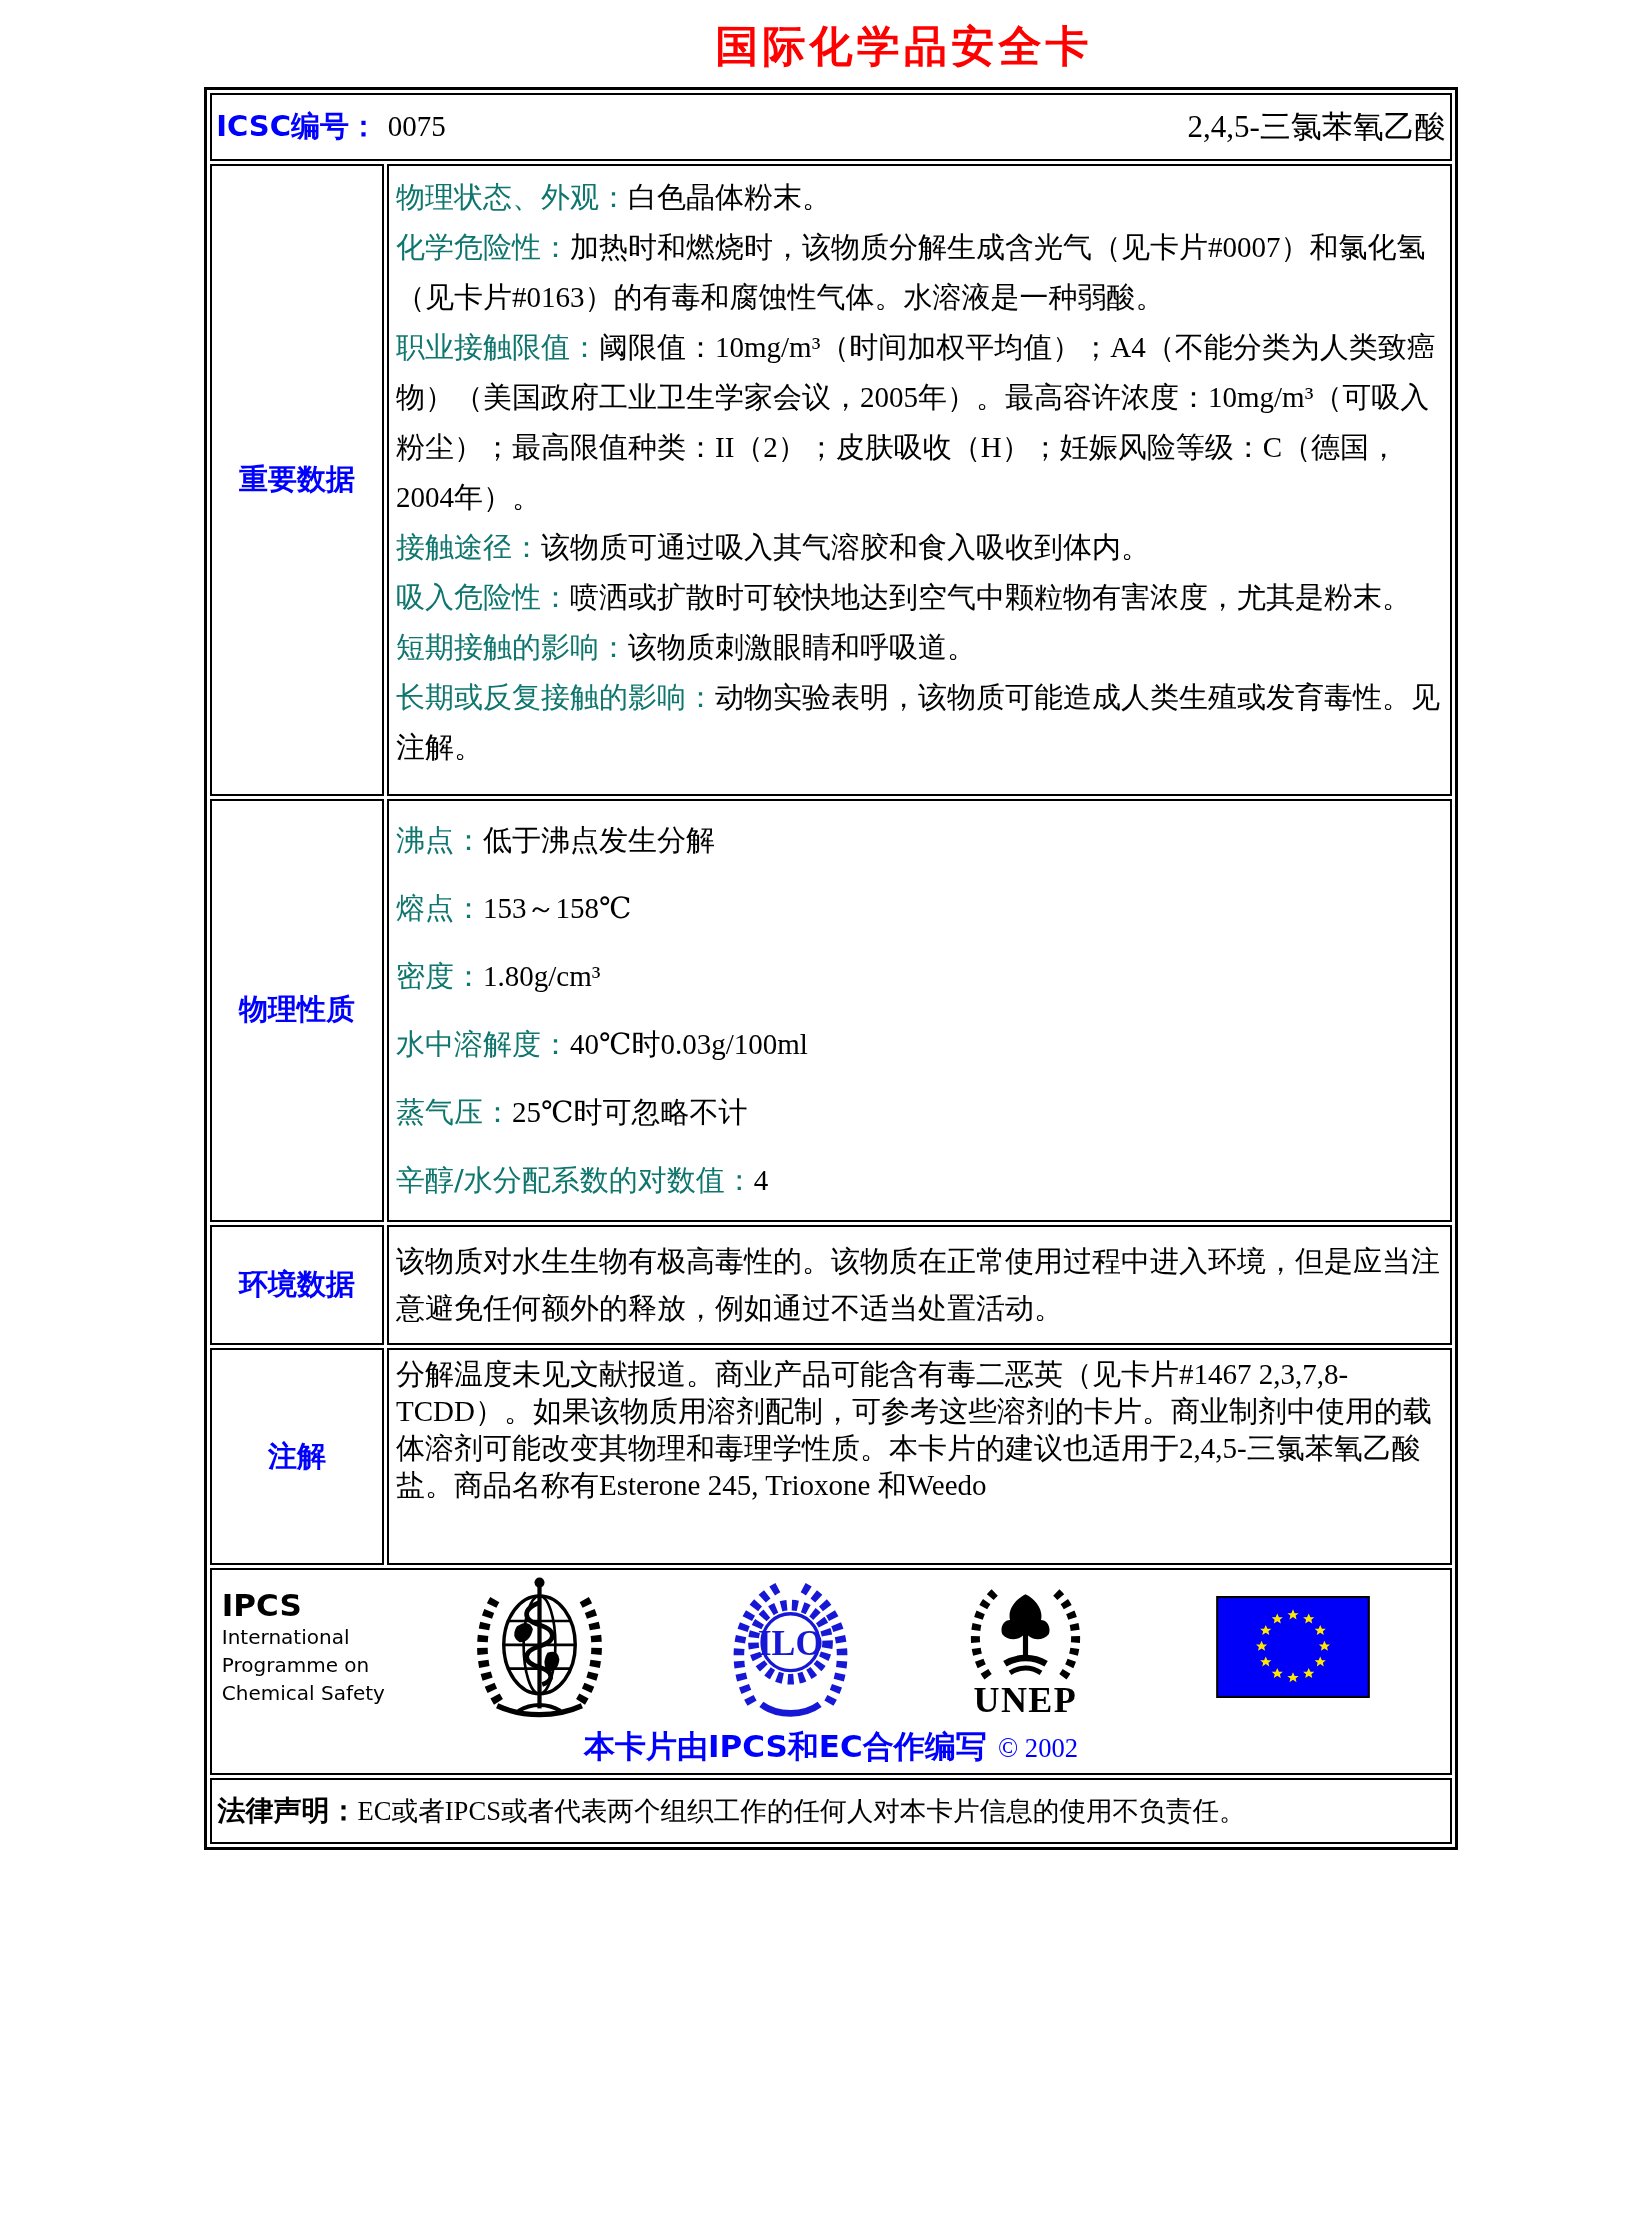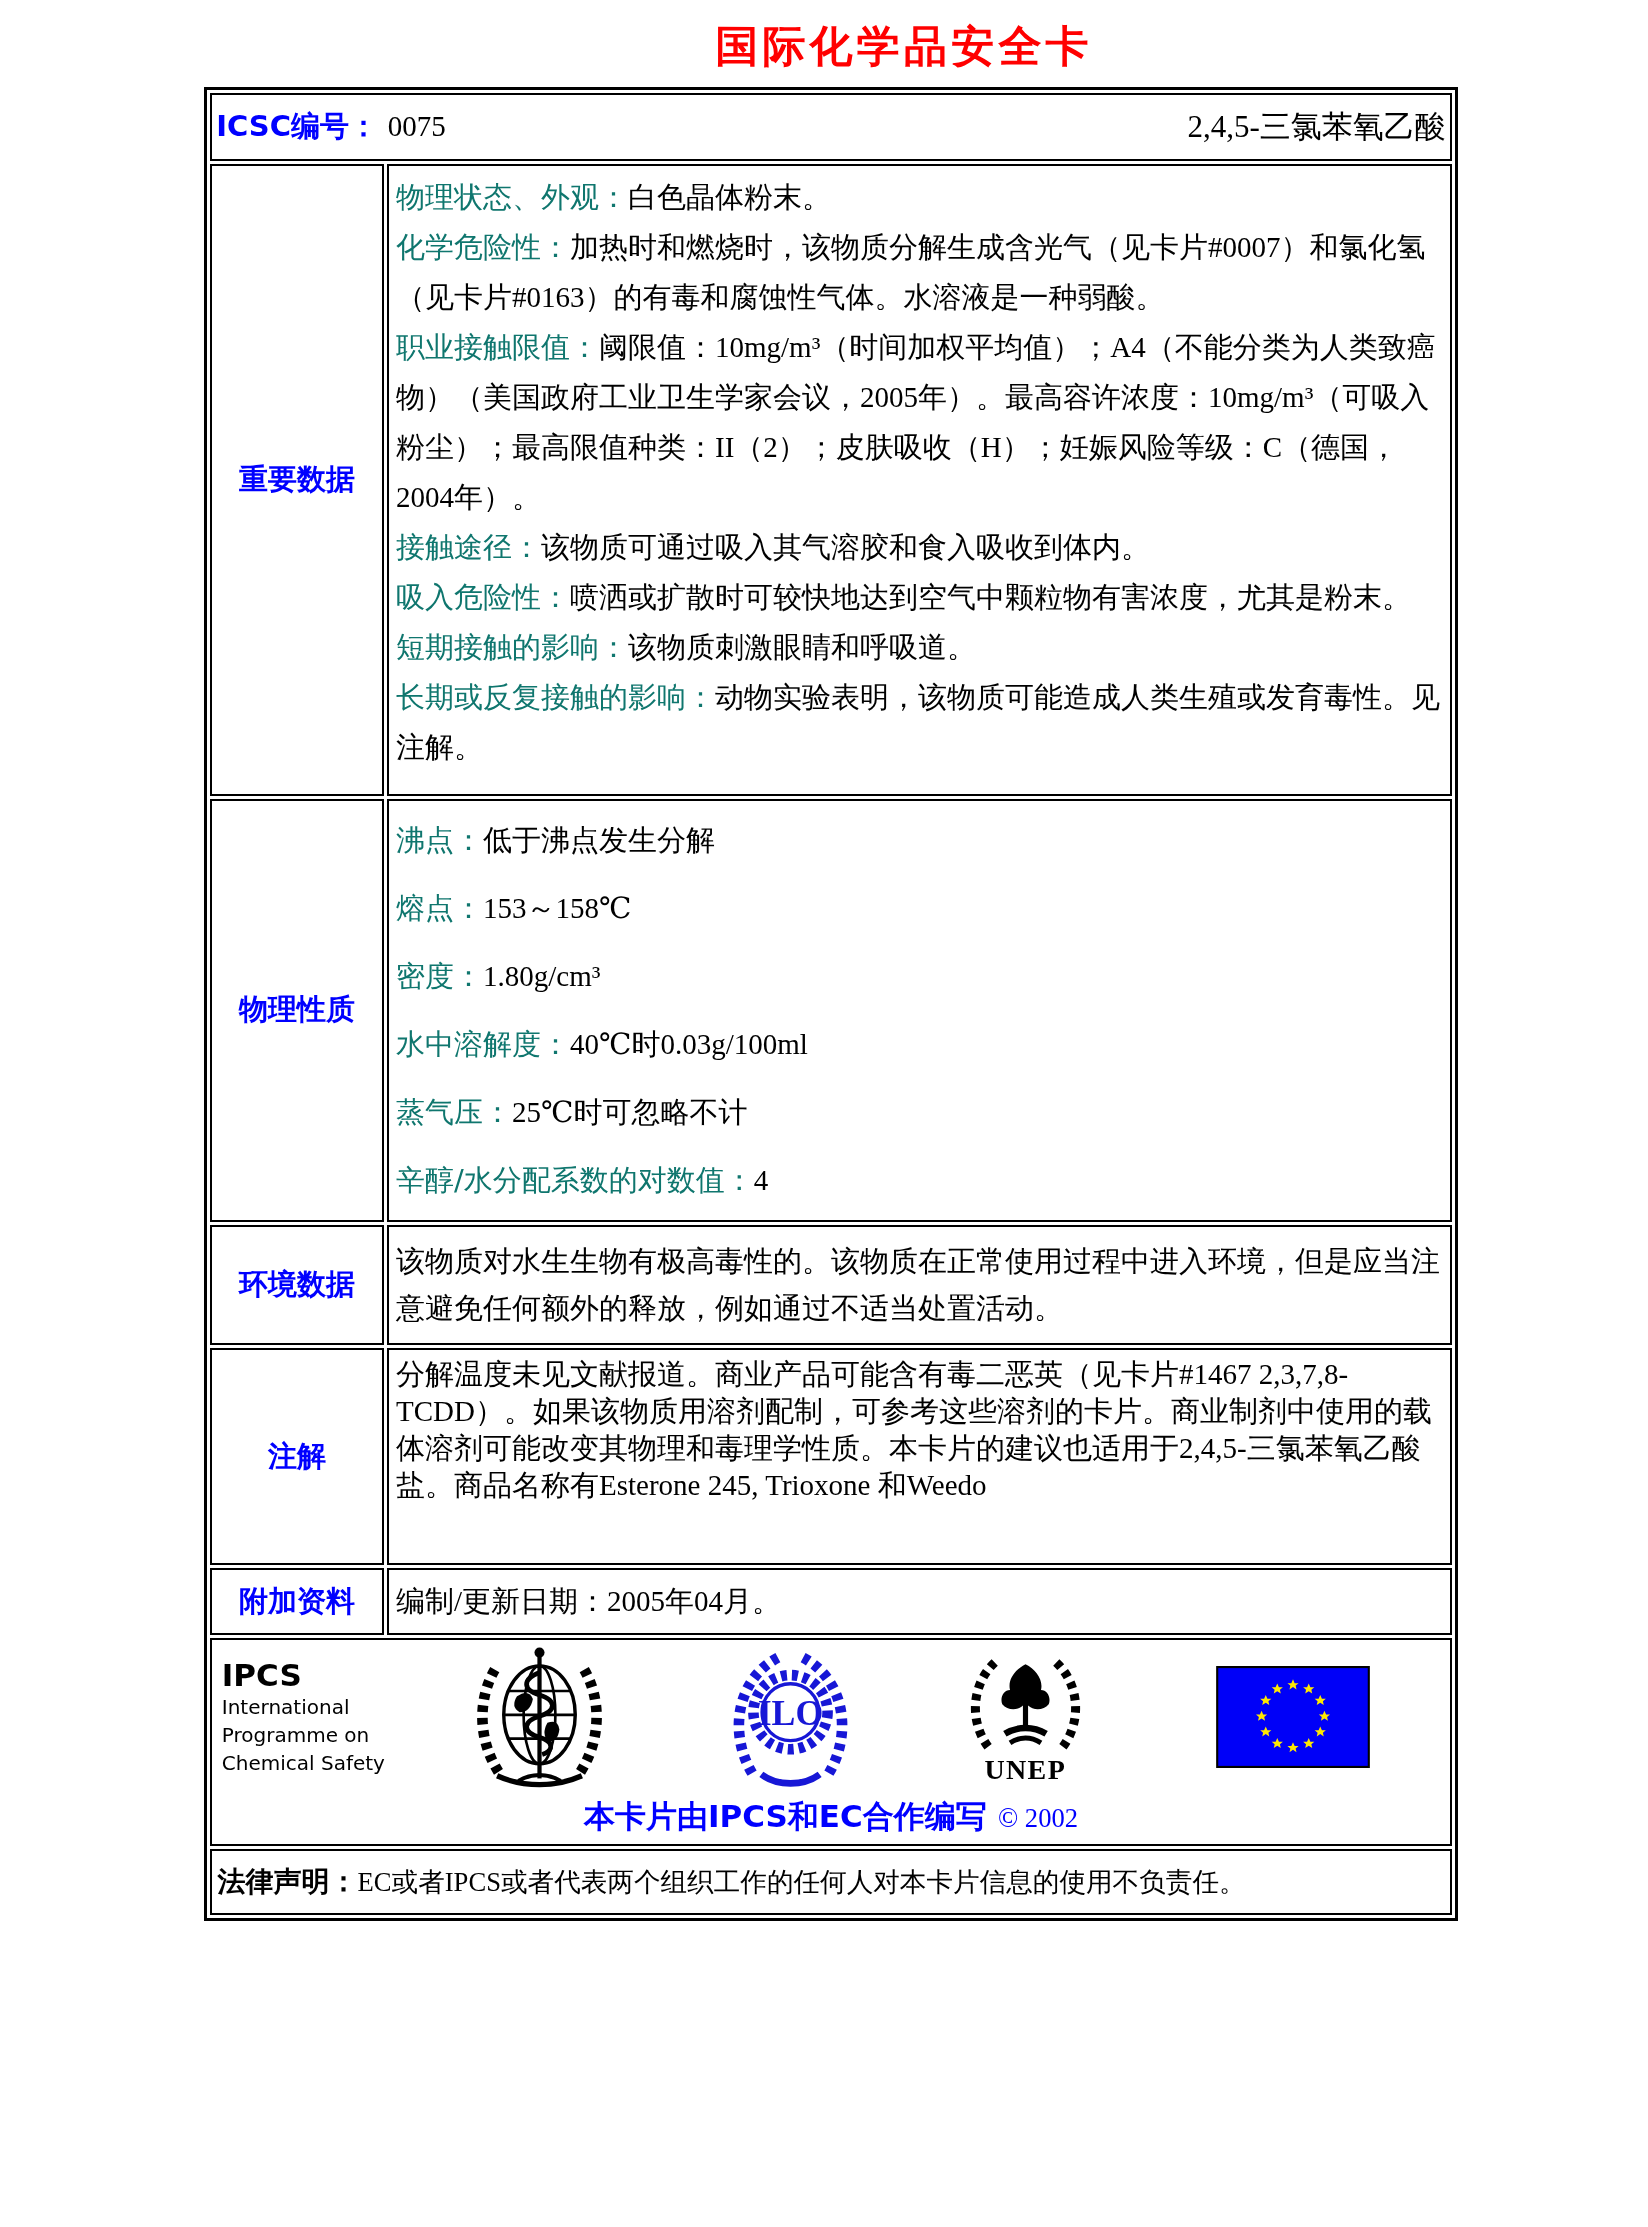--- a/index.html
+++ b/index.html
@@ -75,21 +75,21 @@
   .footer-top { display: flex; align-items: center; }
   .ipcs-block { width: 196px; font-family: "DejaVu Sans", "Liberation Sans", sans-serif; }
   .ipcs-title { font-weight: bold; font-size: 31px; line-height: 36px; }
   .ipcs-sub { font-size: 20px; line-height: 28px; }
   .logo { display: block; }
   .who-wrap  { margin-left: 55px; }
   .ilo-wrap  { margin-left: 118px; }
   .unep-wrap { margin-left: 104px; text-align: center; }
   .eu-wrap   { margin-left: 126px; }
   .unep-text {
-    font-weight: bold; font-size: 28px; line-height: 28px;
+    font-weight: bold; font-size: 36px; line-height: 28px;
     letter-spacing: 1.4px; margin-top: 0px;
   }
   .footer-caption { text-align: center; margin-top: 7px; }
   .cap-main { color: #0000FF; font-weight: bold; font-size: 31px;
     font-family: "DejaVu Sans", "Liberation Sans", sans-serif; }
   .cap-copy { color: #0000FF; font-size: 26.6px; margin-left: 11.2px; }
 
   
   td.legal-cell { height: 62px; vertical-align: middle; padding: 0 5.6px; font-size: 26.6px; }
   .legal-label {
@@ -154,26 +154,20 @@
       </td>
     </tr>
 
     <tr>
       <td class="label-cell">注解</td>
       <td class="content-cell h-notes lh-notes">
         <p class="ln tx">分解温度未见文献报道。商业产品可能含有毒二恶英（见卡片#1467 2,3,7,8-TCDD）。如果该物质用溶剂配制，可参考这些溶剂的卡片。商业制剂中使用的载体溶剂可能改变其物理和毒理学性质。本卡片的建议也适用于2,4,5-三氯苯氧乙酸盐。商品名称有Esterone 245, Trioxone 和Weedo</p>
       </td>
     </tr>
 
-    <tr>
-      <td class="label-cell">附加资料</td>
-      <td class="content-cell h-addl">
-        <p class="ln tx">编制/更新日期：2005年04月。</p>
-      </td>
-    </tr>
 
     <tr>
       <td class="footer-cell" colspan="2">
         <div class="footer-top">
 
           <div class="ipcs-block">
             <div class="ipcs-title">IPCS</div>
             <div class="ipcs-sub">International</div>
             <div class="ipcs-sub">Programme on</div>
             <div class="ipcs-sub">Chemical Safety</div>

